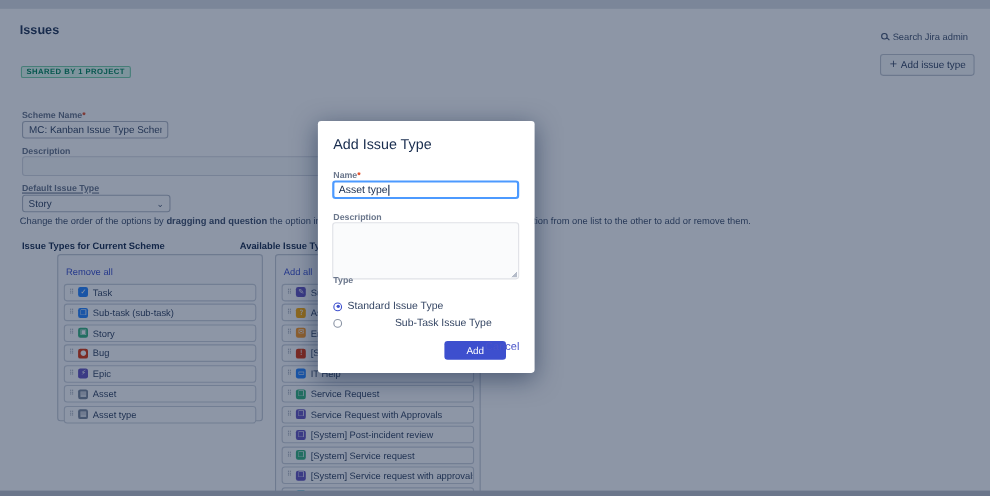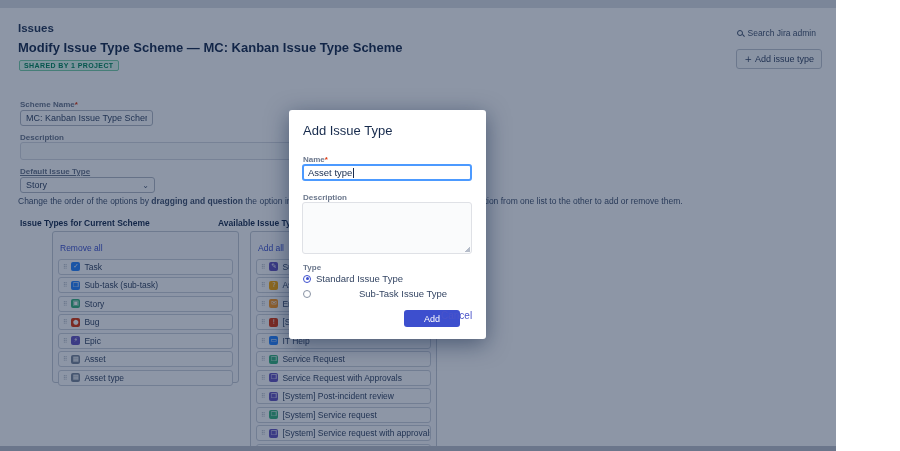--- a/index.html
+++ b/index.html
@@ -1,16 +1,16 @@
 <!DOCTYPE html>
 <html><head>
 <meta charset="utf-8">
 <style>
   html,body{margin:0;padding:0;}
-  .stage{position:relative;width:836px;height:451px;overflow:hidden;background:#fff;
+  .stage{position:relative;width:900px;height:451px;overflow:hidden;background:#fff;
          font-family:"Liberation Sans",sans-serif;color:#172B4D;}
   .glyph{font-family:"DejaVu Sans",sans-serif;}
 
   
   .topbar{position:absolute;left:0;top:0;width:900px;height:8px;background:#dde0e6;}
   .bottombar{position:absolute;left:0;bottom:0;width:900px;height:5px;background:#bfc3cc;}
 
   
   .h-issues{position:absolute;left:18px;top:22px;font-size:11.5px;font-weight:700;color:#253858;}
   .h-title{position:absolute;left:18px;top:40px;font-size:13px;font-weight:700;color:#172B4D;}
@@ -68,21 +68,20 @@
   .m-cancel{position:absolute;left:152px;top:200px;font-size:10px;color:#4a54c9;}
 </style>
 </head>
 <body>
 
 <div class="stage">
 
   <div class="topbar"></div>
 
   <div class="h-issues">Issues</div>
-  <div class="h-title">Modify Issue Type Scheme — MC: Kanban Issue Type Scheme</div>
   <div class="badge">SHARED BY 1 PROJECT</div>
 
   <div class="search">
     <span class="mag"></span>
     <span>Search Jira admin</span>
   </div>
   <div class="add-btn">
     <span class="glyph">+</span>
     <span>Add issue type</span>
   </div>
@@ -236,21 +235,21 @@
       <span>Asset type</span>
       <span class="caret"></span>
     </div>
 
     <div class="m-lbl" style="left:14px;top:83px;">Description</div>
     <div class="m-desc">
       <span></span>
       <span class="resize"></span>
     </div>
 
-    <div class="m-lbl" style="left:14px;top:153px;">Type</div>
+    <div class="m-lbl" style="left:14px;top:140px;">Type</div>
     <div class="radio-row" style="top:163px;">
       <span class="radio sel"></span>
       <span>Standard Issue Type</span>
     </div>
     <div class="radio-row" style="top:178px;gap:48px;">
       <span class="radio unsel"></span>
       <span>Sub-Task Issue Type</span>
     </div>
 
     <button class="m-add">Add</button>

